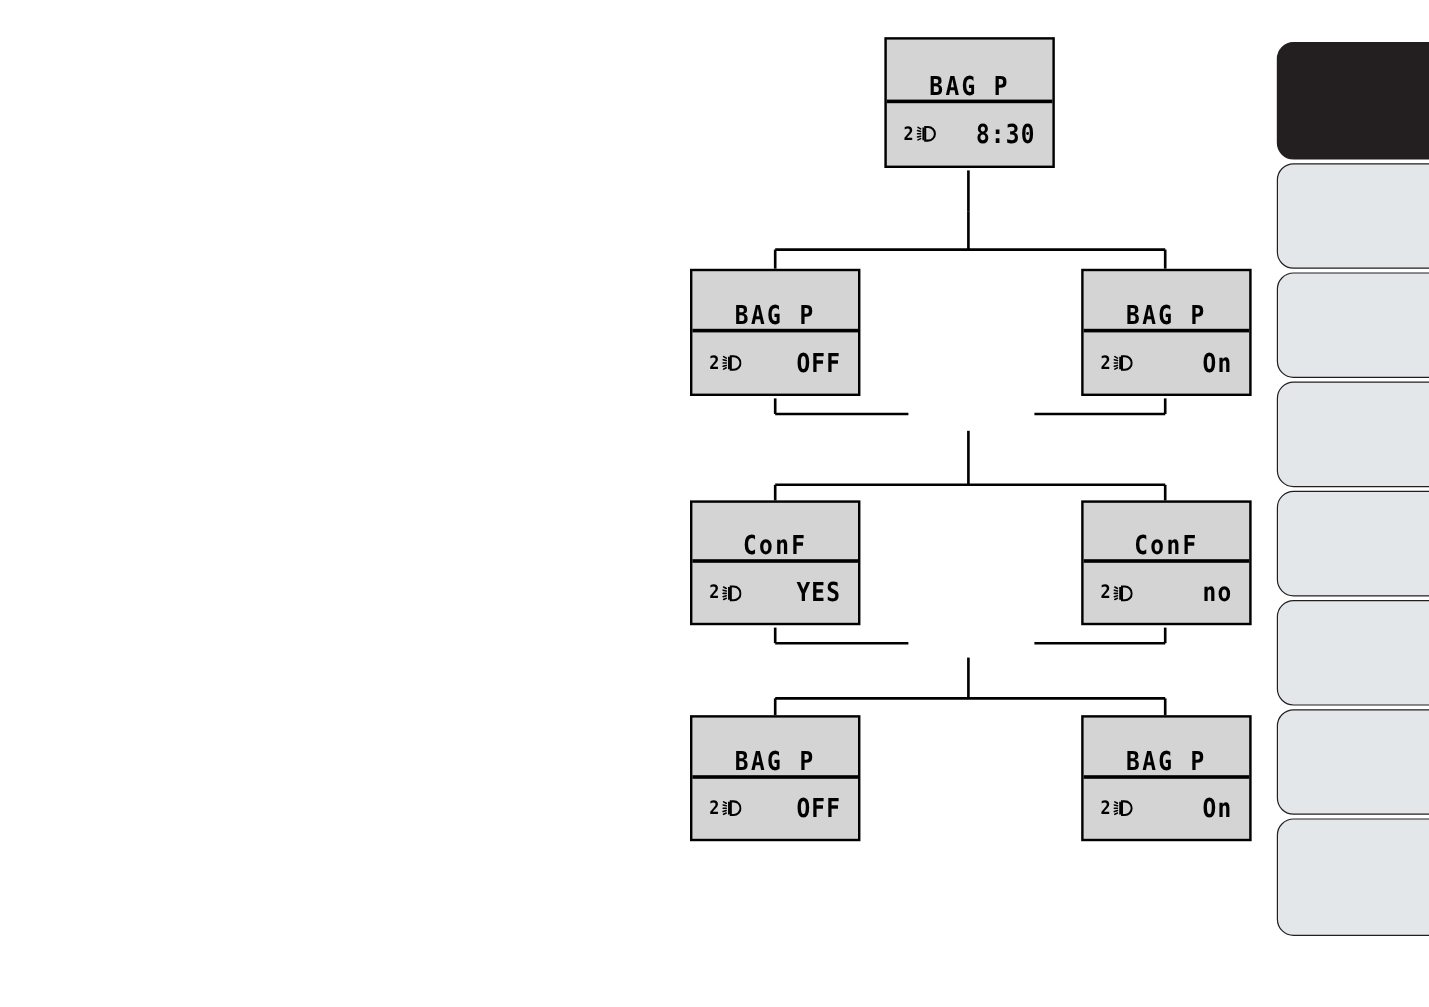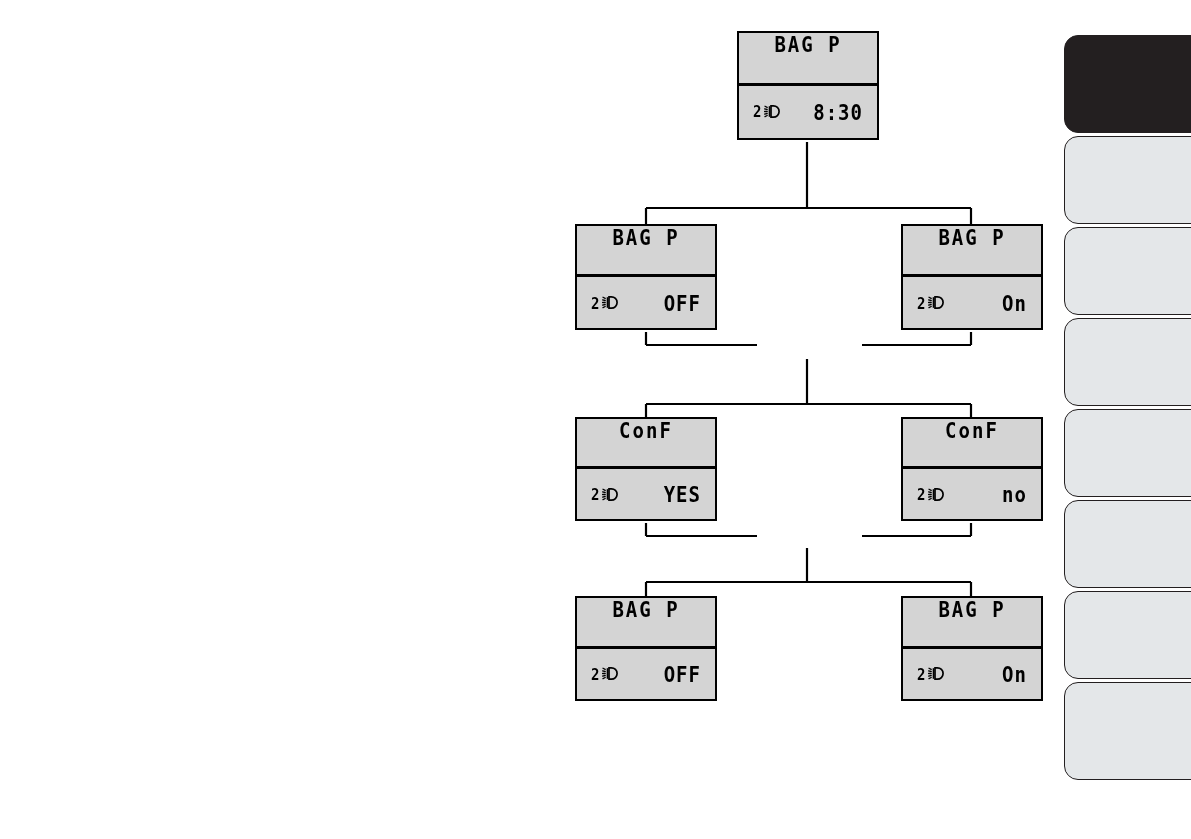--- a/index.html
+++ b/index.html
@@ -18,21 +18,21 @@
   .lcd{
     position:absolute;
     background:#d4d4d4;
     border:2px solid #000000;
     box-sizing:border-box;
     box-shadow:2px 2px 0 0 #ffffff;
   }
   .lcd .lcd-head{
     position:absolute;left:0;top:0;right:0;
     height:50%;
-    display:flex;align-items:flex-start;justify-content:center;
+    display:flex;align-items:flex-end;justify-content:center;
     border-bottom:3px solid #000000;
     box-sizing:border-box;
   }
   .lcd .lcd-body{
     position:absolute;left:0;bottom:0;right:0;
     height:50%;
     display:flex;align-items:center;justify-content:space-between;
     box-sizing:border-box;
     padding:0 14px 0 14px;
   }

